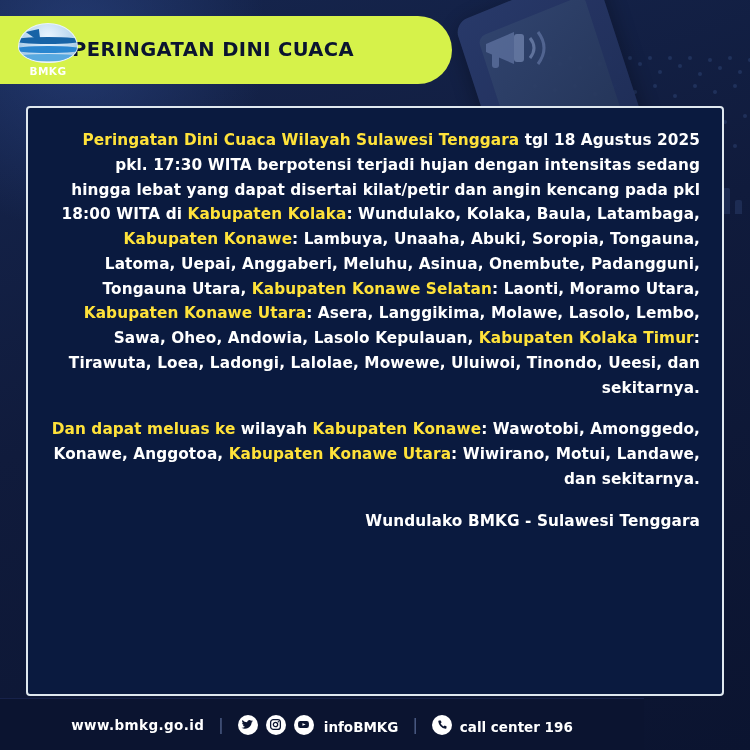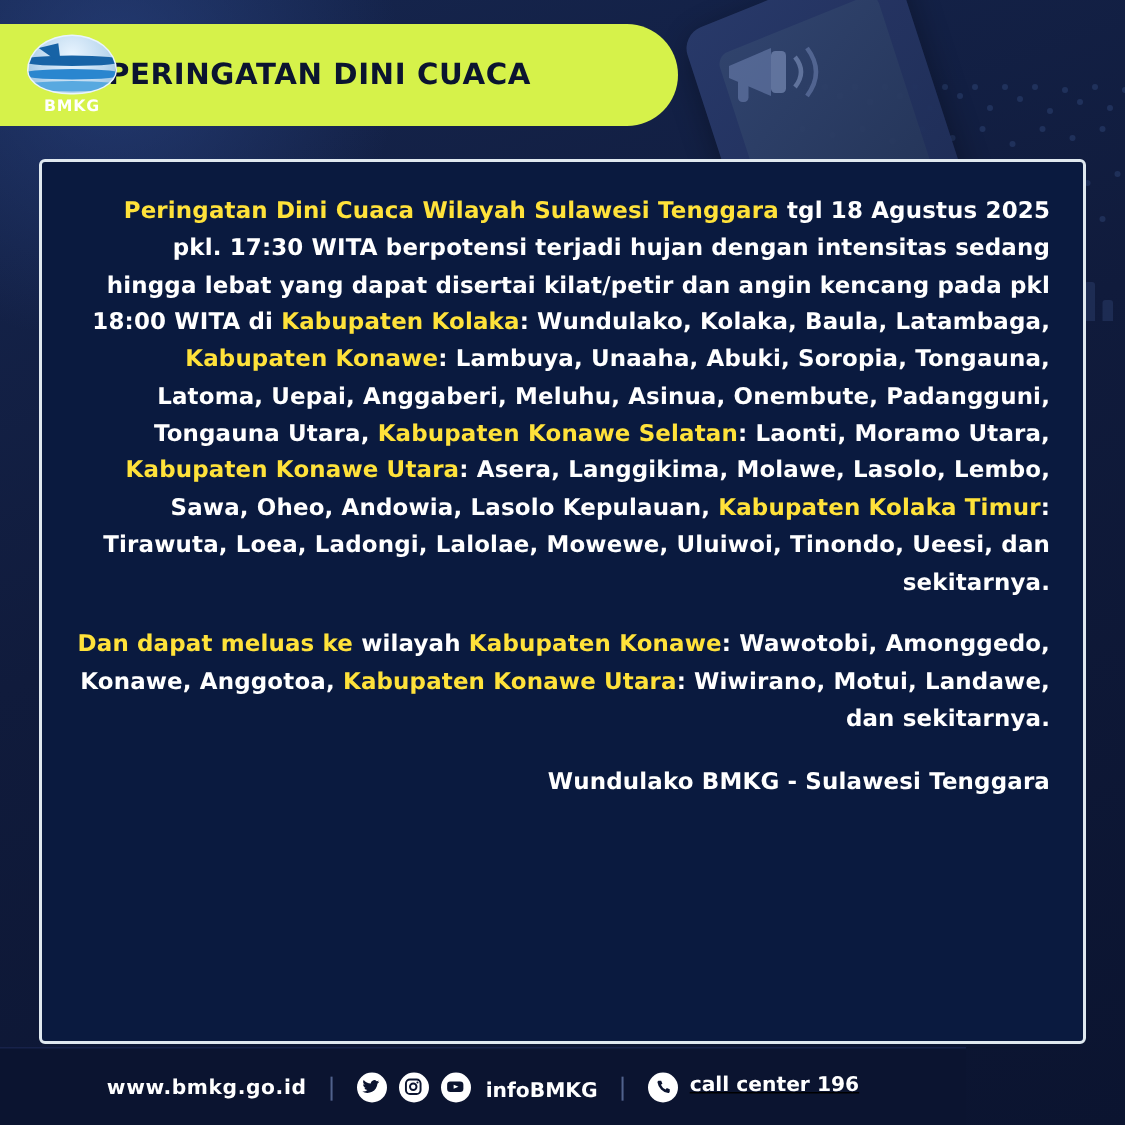--- a/index.html
+++ b/index.html
@@ -153,21 +153,21 @@
     color:#ffffff; font-size: 13.5px; font-weight:bold; letter-spacing:.4px;
   }
   #footer .divider { color:#51628c; font-size: 16px; }
   .socials { display:flex; align-items:flex-end; gap: 8px; }
   .sicon {
     width: 20px; height: 20px; border-radius: 50%;
     background:#ffffff; display:flex; align-items:center; justify-content:center;
   }
   .sicon svg { display:block; }
   .handle { color:#ffffff; font-size: 13.5px; font-weight:bold; margin-left: 2px; }
-  .call { display:flex; align-items:flex-start; gap: 8px; text-decoration: underline; }
+  .call { display:flex; align-items:flex-end; gap: 8px; }
   .call .cc { color:#ffffff; font-size: 13.5px; font-weight:bold; }
 </style>
 </head>
 <body>
 
 <div id="card">
 
   <div class="bg-glow"></div>
 
   <svg class="bg-map" viewBox="0 0 260 150">

